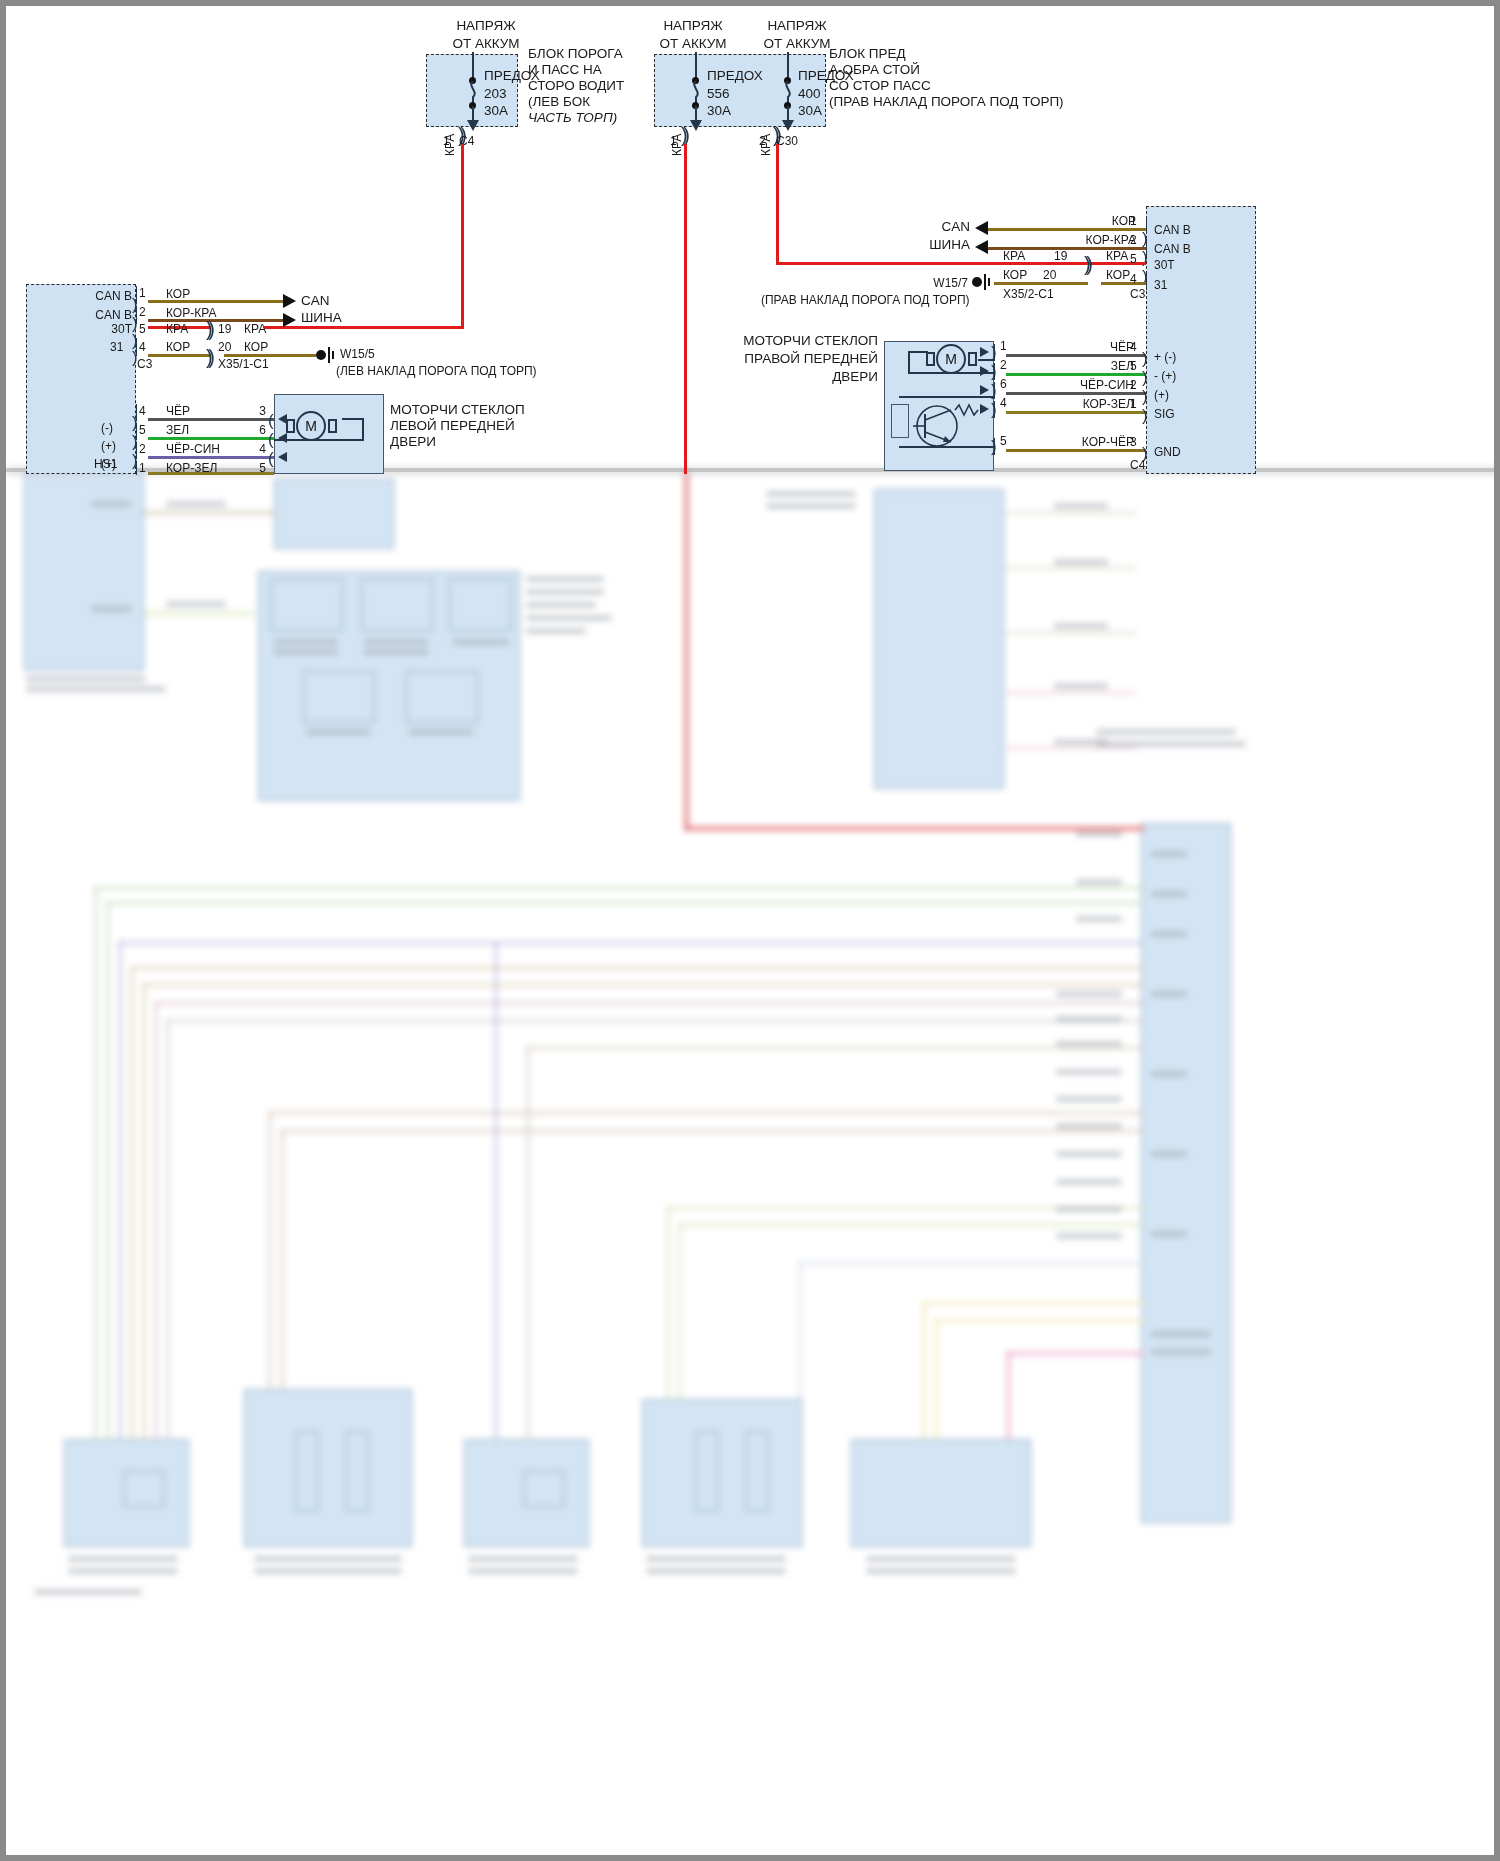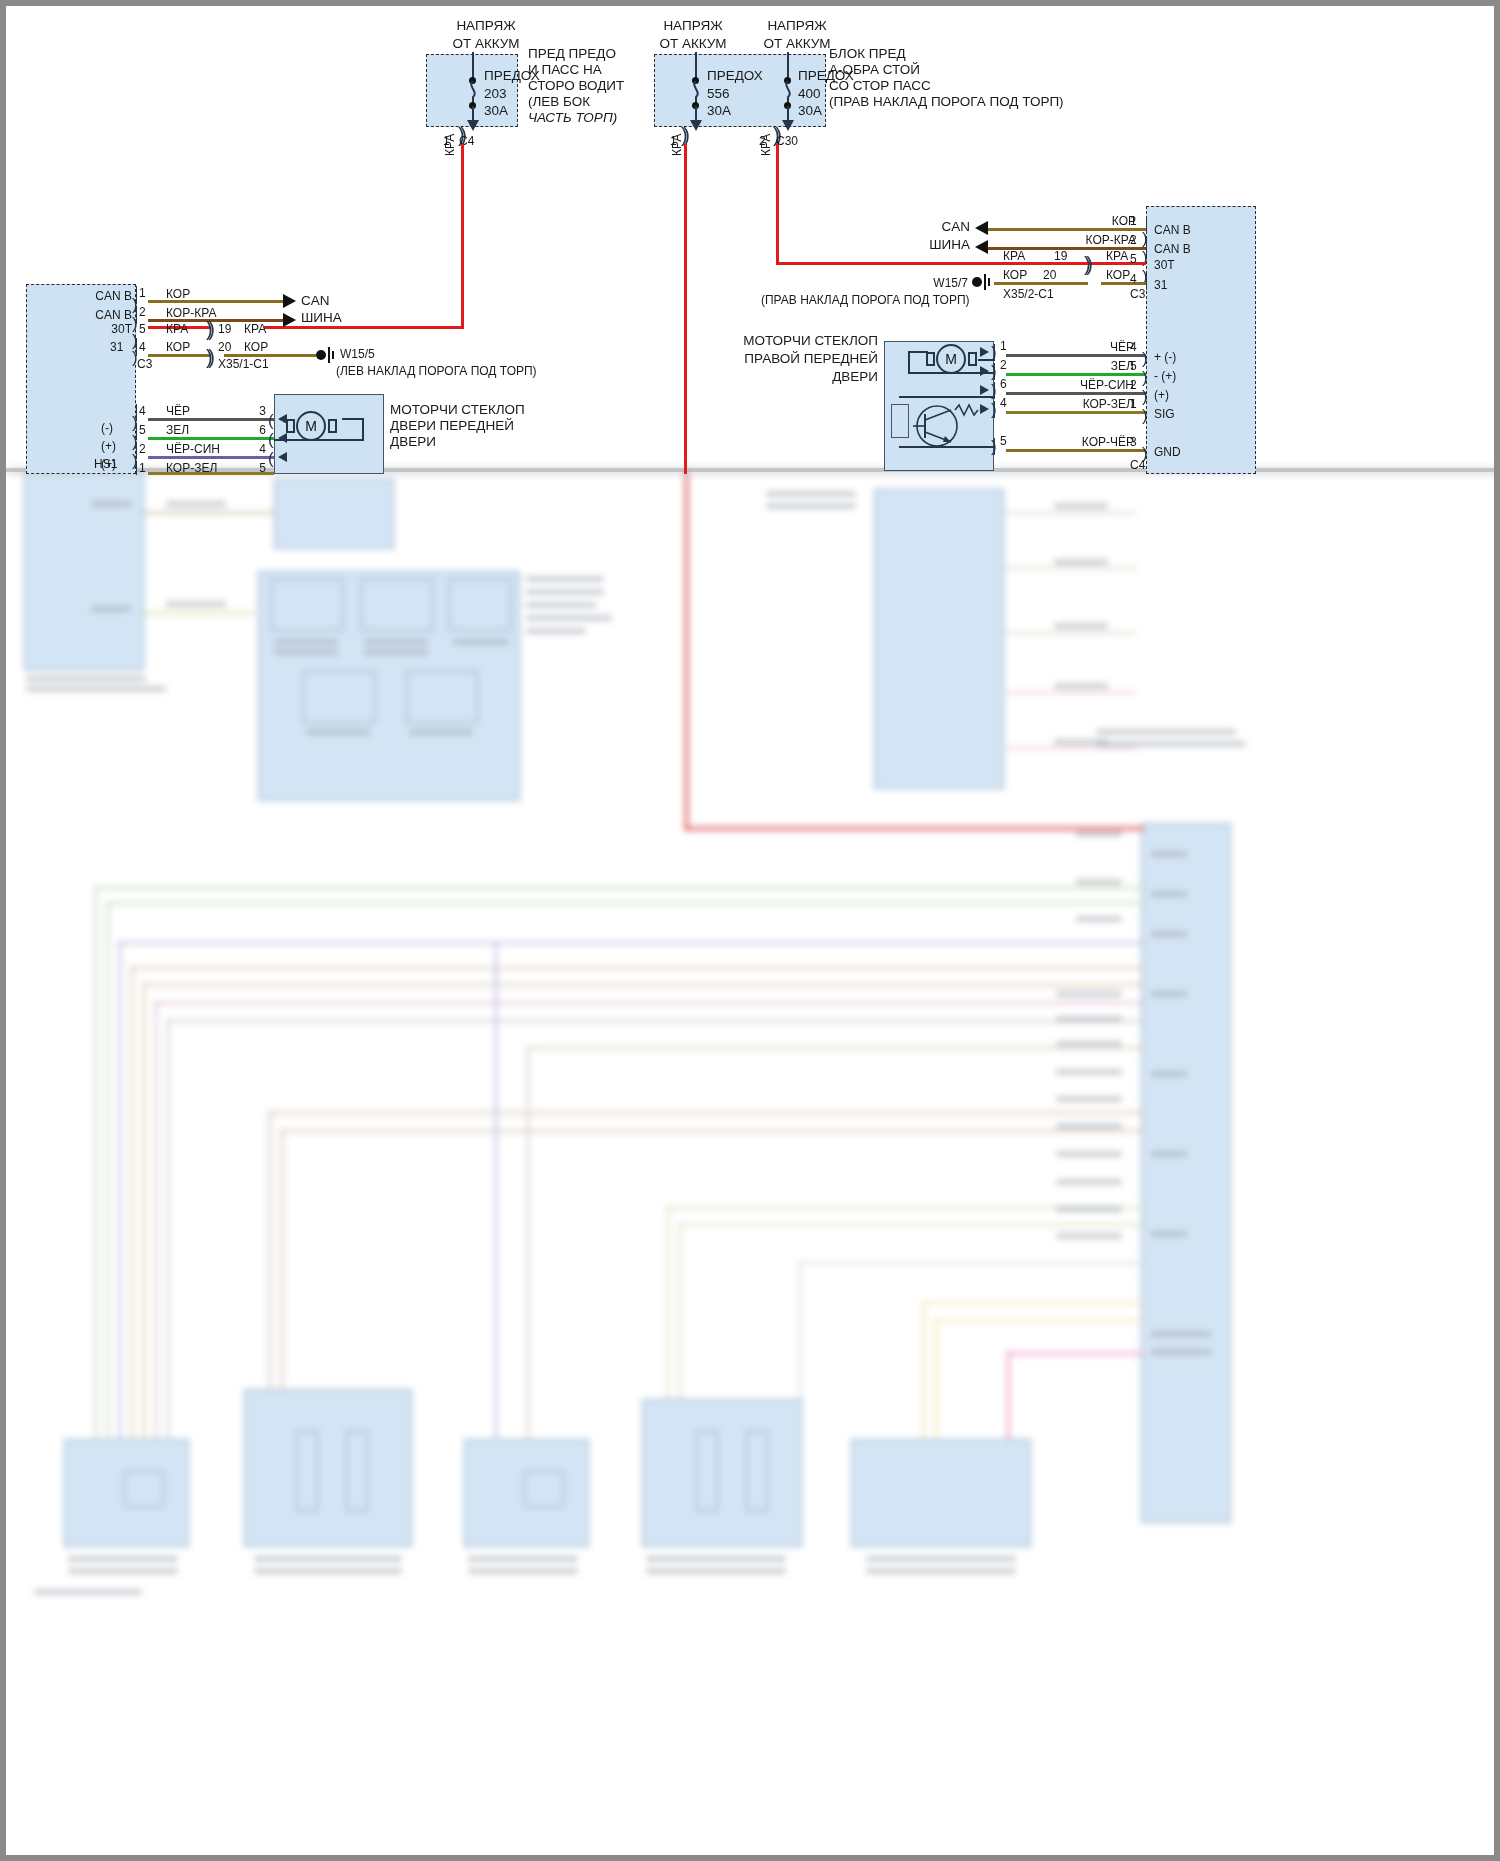--- a/index.html
+++ b/index.html
@@ -243,21 +243,21 @@
     <path d="M8 0 C 2 5, 14 11, 8 16 L8 24" fill="none" stroke="#24364a" stroke-width="2"></path>
   </svg>
   <div class="node" style="left:463px; top:96px;"></div>
   <div class="wire v" style="left:466px; top:100px; height:16px; border-color:#24364a; border-left-width:2px;"></div>
   <div class="arw-d" style="left:461px; top:114px;"></div>
 
   <div class="txt" style="left:478px; top:62px;">ПРЕДОХ</div>
   <div class="txt" style="left:478px; top:80px;">203</div>
   <div class="txt" style="left:478px; top:97px;">30А</div>
 
-  <div class="txt" style="left:522px; top:40px;">ПРЕД ПРЕДО</div>
+  <div class="txt" style="left:522px; top:40px;">БЛОК ПОРОГА</div>
   <div class="txt" style="left:522px; top:56px;">И ПАСС НА</div>
   <div class="txt" style="left:522px; top:72px;">СТОРО ВОДИТ</div>
   <div class="txt" style="left:522px; top:88px;">(ЛЕВ БОК</div>
   <div class="txt" style="left:522px; top:104px;font-style:italic;">ЧАСТЬ ТОРП)</div>
 
   <div class="sq" style="left:452px; top:119px;">) )</div>
   <div class="txt sm" style="left:437px; top:128px;">1</div>
   <div class="txt sm" style="left:453px; top:128px;">C4</div>
 
   <div class="wire v" style="left:455px; top:138px; height:184px; border-color:#e01b1b;"></div>
@@ -500,21 +500,21 @@
   <div class="motor" style="left:290px; top:405px;">
     <span>M</span>
   </div>
   <div class="mtab" style="left:280px; top:413px;"></div>
   <div class="mtab" style="left:322px; top:413px;"></div>
   <div class="wire h" style="left:336px; top:412px; width:22px; border-color:#24364a; border-top-width:2px;"></div>
   <div class="wire v" style="left:356px; top:412px; height:22px; border-color:#24364a; border-left-width:2px;"></div>
   <div class="wire h" style="left:268px; top:433px; width:90px; border-color:#24364a; border-top-width:2px;"></div>
 
   <div class="txt" style="left:384px; top:396px;">МОТОРЧИ СТЕКЛОП</div>
-  <div class="txt" style="left:384px; top:412px;">ДВЕРИ ПЕРЕДНЕЙ</div>
+  <div class="txt" style="left:384px; top:412px;">ЛЕВОЙ ПЕРЕДНЕЙ</div>
   <div class="txt" style="left:384px; top:428px;">ДВЕРИ</div>
 
   <div class="txt sm" style="left:95px; top:415px;">(-)</div>
   <div class="pinbar" style="left:130px; top:398px; height:17px;"></div>
   <div class="brk" style="left:126px; top:408px;">)</div>
   <div class="txt sm" style="left:133px; top:398px;">4</div>
   <div class="wire h" style="left:142px; top:412px; width:126px; border-color:#555555;"></div>
   <div class="txt sm" style="left:160px; top:398px;">ЧЁР</div>
   <div class="txt sm r" style="left:228px; top:398px; width:32px;">3</div>
   <div class="brk" style="left:262px; top:406px;">(</div>

